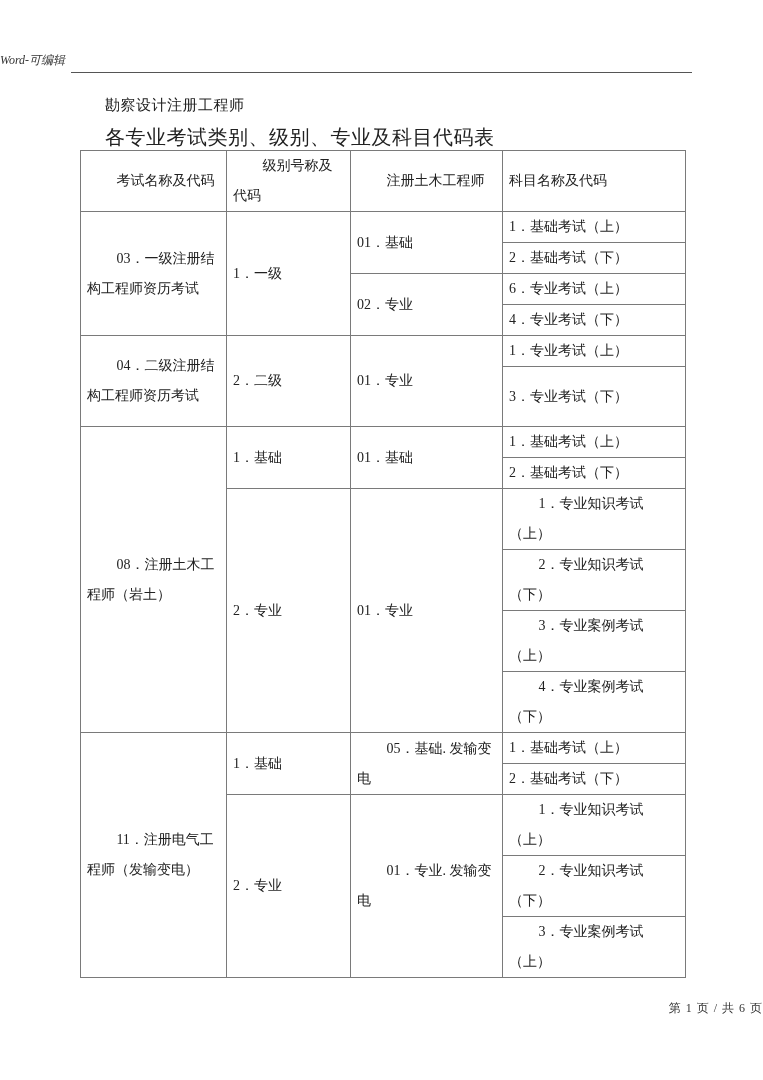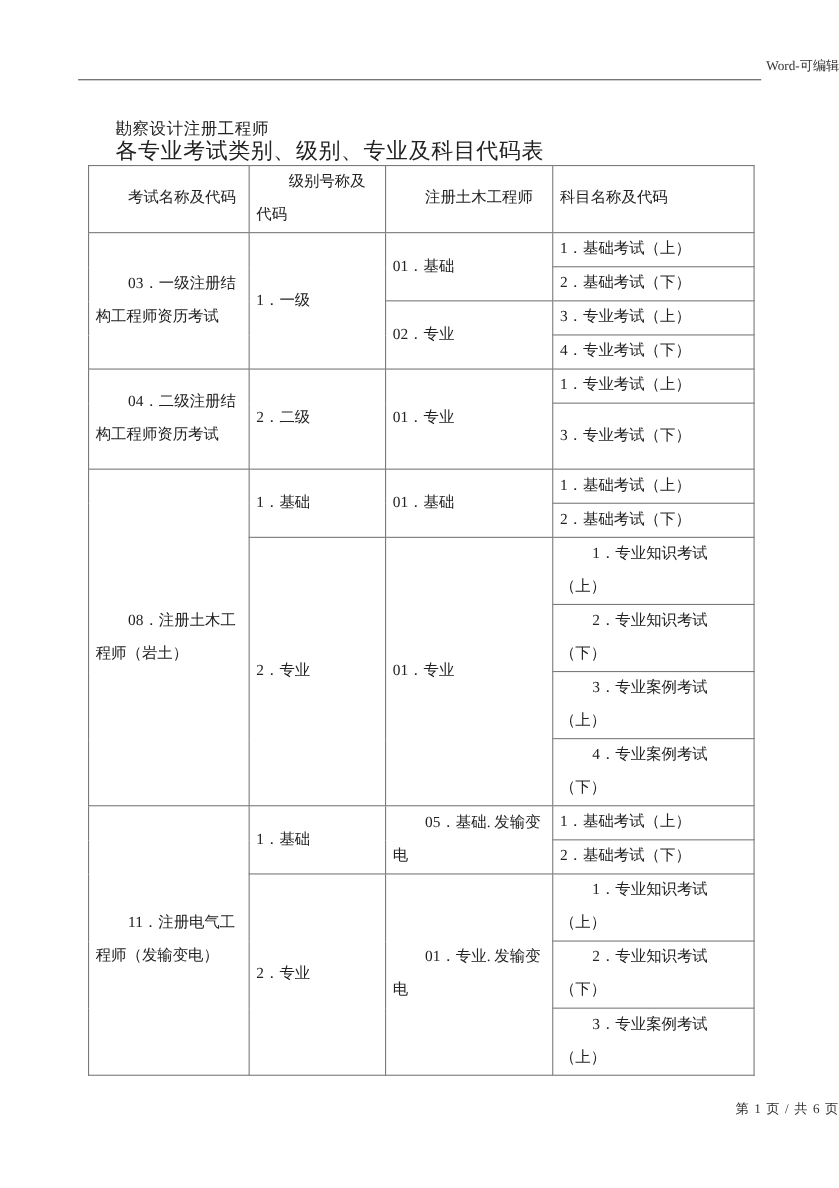--- a/index.html
+++ b/index.html
@@ -1,22 +1,22 @@
 <!DOCTYPE html>
 <html><head>
 <meta charset="utf-8">
 <style>
   html, body { margin:0; padding:0; background:#ffffff; }
   body { width:763px; height:1080px; position:relative; overflow:hidden;
          font-family:"Liberation Serif","DejaVu Serif",serif; color:#222; }
-  .header-text { position:absolute; top:52px; left:0; width:763px; text-align:right;
-                 font-size:12px; color:#333; }
+  .header-text { position:absolute; top:52px; left:0; width:763px; text-align:left;
+                 font-size:12px; color:#333;font-style:italic; }
   .header-rule { position:absolute; top:72px; left:71px; width:621px; height:0;
                  border-top:1.5px solid #555; }
-  .title1 { position:absolute; top:108px; left:105px; font-size:15px; letter-spacing:0.5px; }
+  .title1 { position:absolute; top:96px; left:105px; font-size:15px; letter-spacing:0.5px; }
   .title2 { position:absolute; top:124px; left:105px; font-size:20px; letter-spacing:0.5px; }
   table.codes { position:absolute; top:150px; left:80px; width:605px;
                 border-collapse:collapse; table-layout:fixed; font-size:14px; }
   table.codes td { border:1px solid #7a7a7a; padding:0 6px; vertical-align:middle;
                    line-height:30px; }
   .ind { text-indent:2.1em;margin-left:25px; }
   .center { text-align:left; }
   .hdr { line-height:30px; }
   .footer { position:absolute; top:1000px; left:0; width:763px; text-align:right;
             font-size:12px; color:#333; letter-spacing:1px; }
@@ -49,21 +49,21 @@
     <td rowspan="4" class="ind">03．一级注册结构工程师资历考试</td>
     <td rowspan="4" class="center">1．一级</td>
     <td rowspan="2" class="center">01．基础</td>
     <td class="center">1．基础考试（上）</td>
   </tr>
   <tr style="height:31px">
     <td class="center">2．基础考试（下）</td>
   </tr>
   <tr style="height:31px">
     <td rowspan="2" class="center">02．专业</td>
-    <td class="center">3．专业考试（上）</td>
+    <td class="center">6．专业考试（上）</td>
   </tr>
   <tr style="height:31px">
     <td class="center">4．专业考试（下）</td>
   </tr>
 
   <tr style="height:31px">
     <td rowspan="2" class="ind">04．二级注册结构工程师资历考试</td>
     <td rowspan="2" class="center">2．二级</td>
     <td rowspan="2" class="center">01．专业</td>
     <td class="center">1．专业考试（上）</td>

